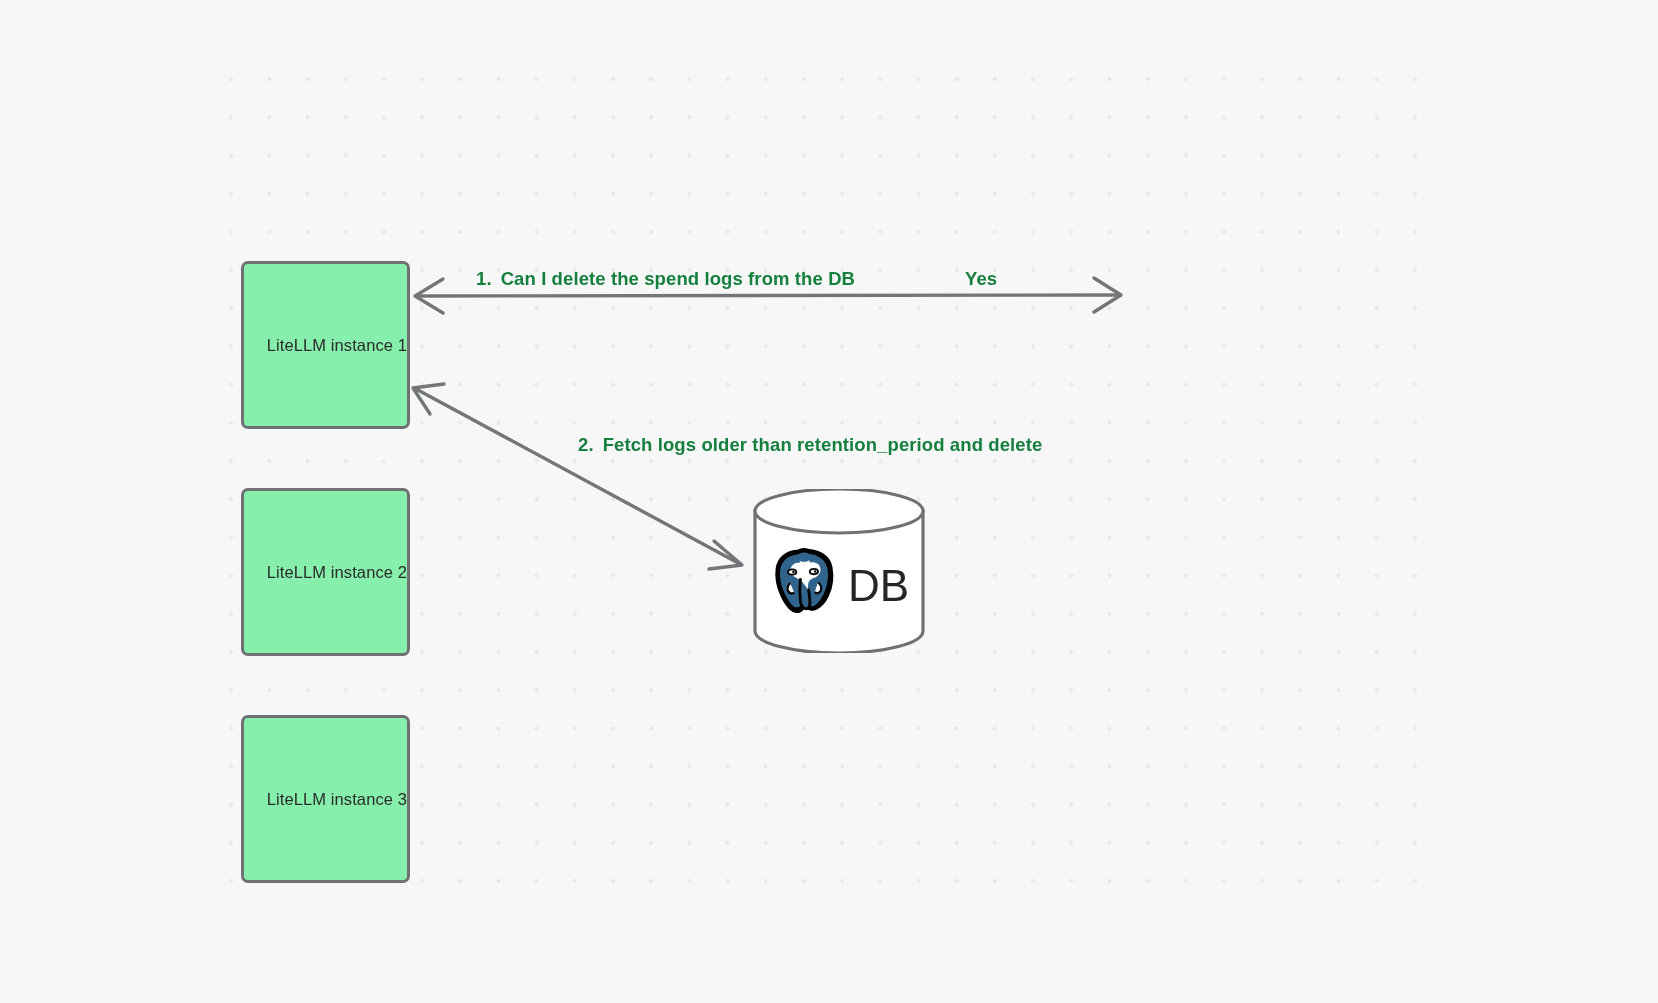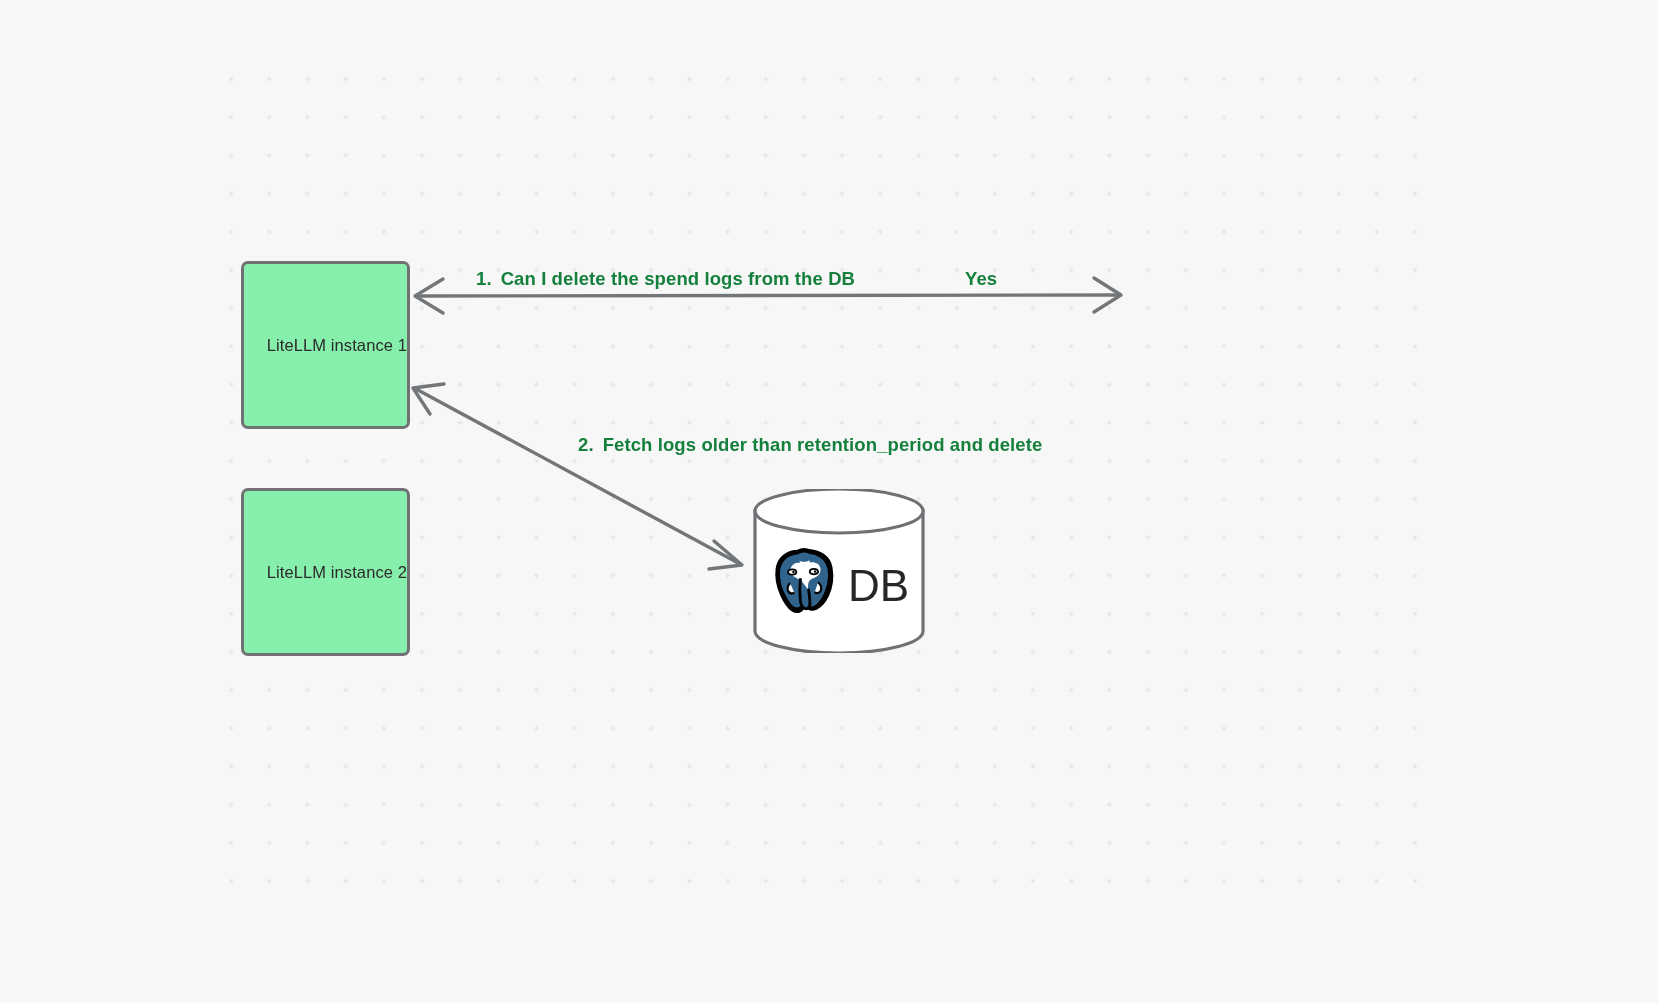--- a/index.html
+++ b/index.html
@@ -129,20 +129,23 @@
       <path d="M 714 541 L 742 565 L 709 569" fill="none" stroke="#737679" stroke-width="3.4" stroke-linecap="round" stroke-linejoin="round"></path>
     </g>
   </svg>
 
   <div class="node-box" id="litellm-1">
     <span class="node-label">LiteLLM instance 1</span>
   </div>
   <div class="node-box" id="litellm-2">
     <span class="node-label">LiteLLM instance 2</span>
   </div>
+  <div class="node-box" id="litellm-3">
+    <span class="node-label">LiteLLM instance 3</span>
+  </div>
 
 
   <div id="db-node">
     <svg width="174" height="164" viewBox="0 0 174 164" xmlns="http://www.w3.org/2000/svg">
 
       <path d="M 3 22 L 3 142 A 84 22 0 0 0 171 142 L 171 22 Z" fill="#ffffff" stroke="#6f7175" stroke-width="3.2"></path>
 
       <ellipse cx="87" cy="22" rx="84" ry="22" fill="#ffffff" stroke="#6f7175" stroke-width="3.2"></ellipse>
 
       <g transform="translate(16,58) scale(0.205)">

